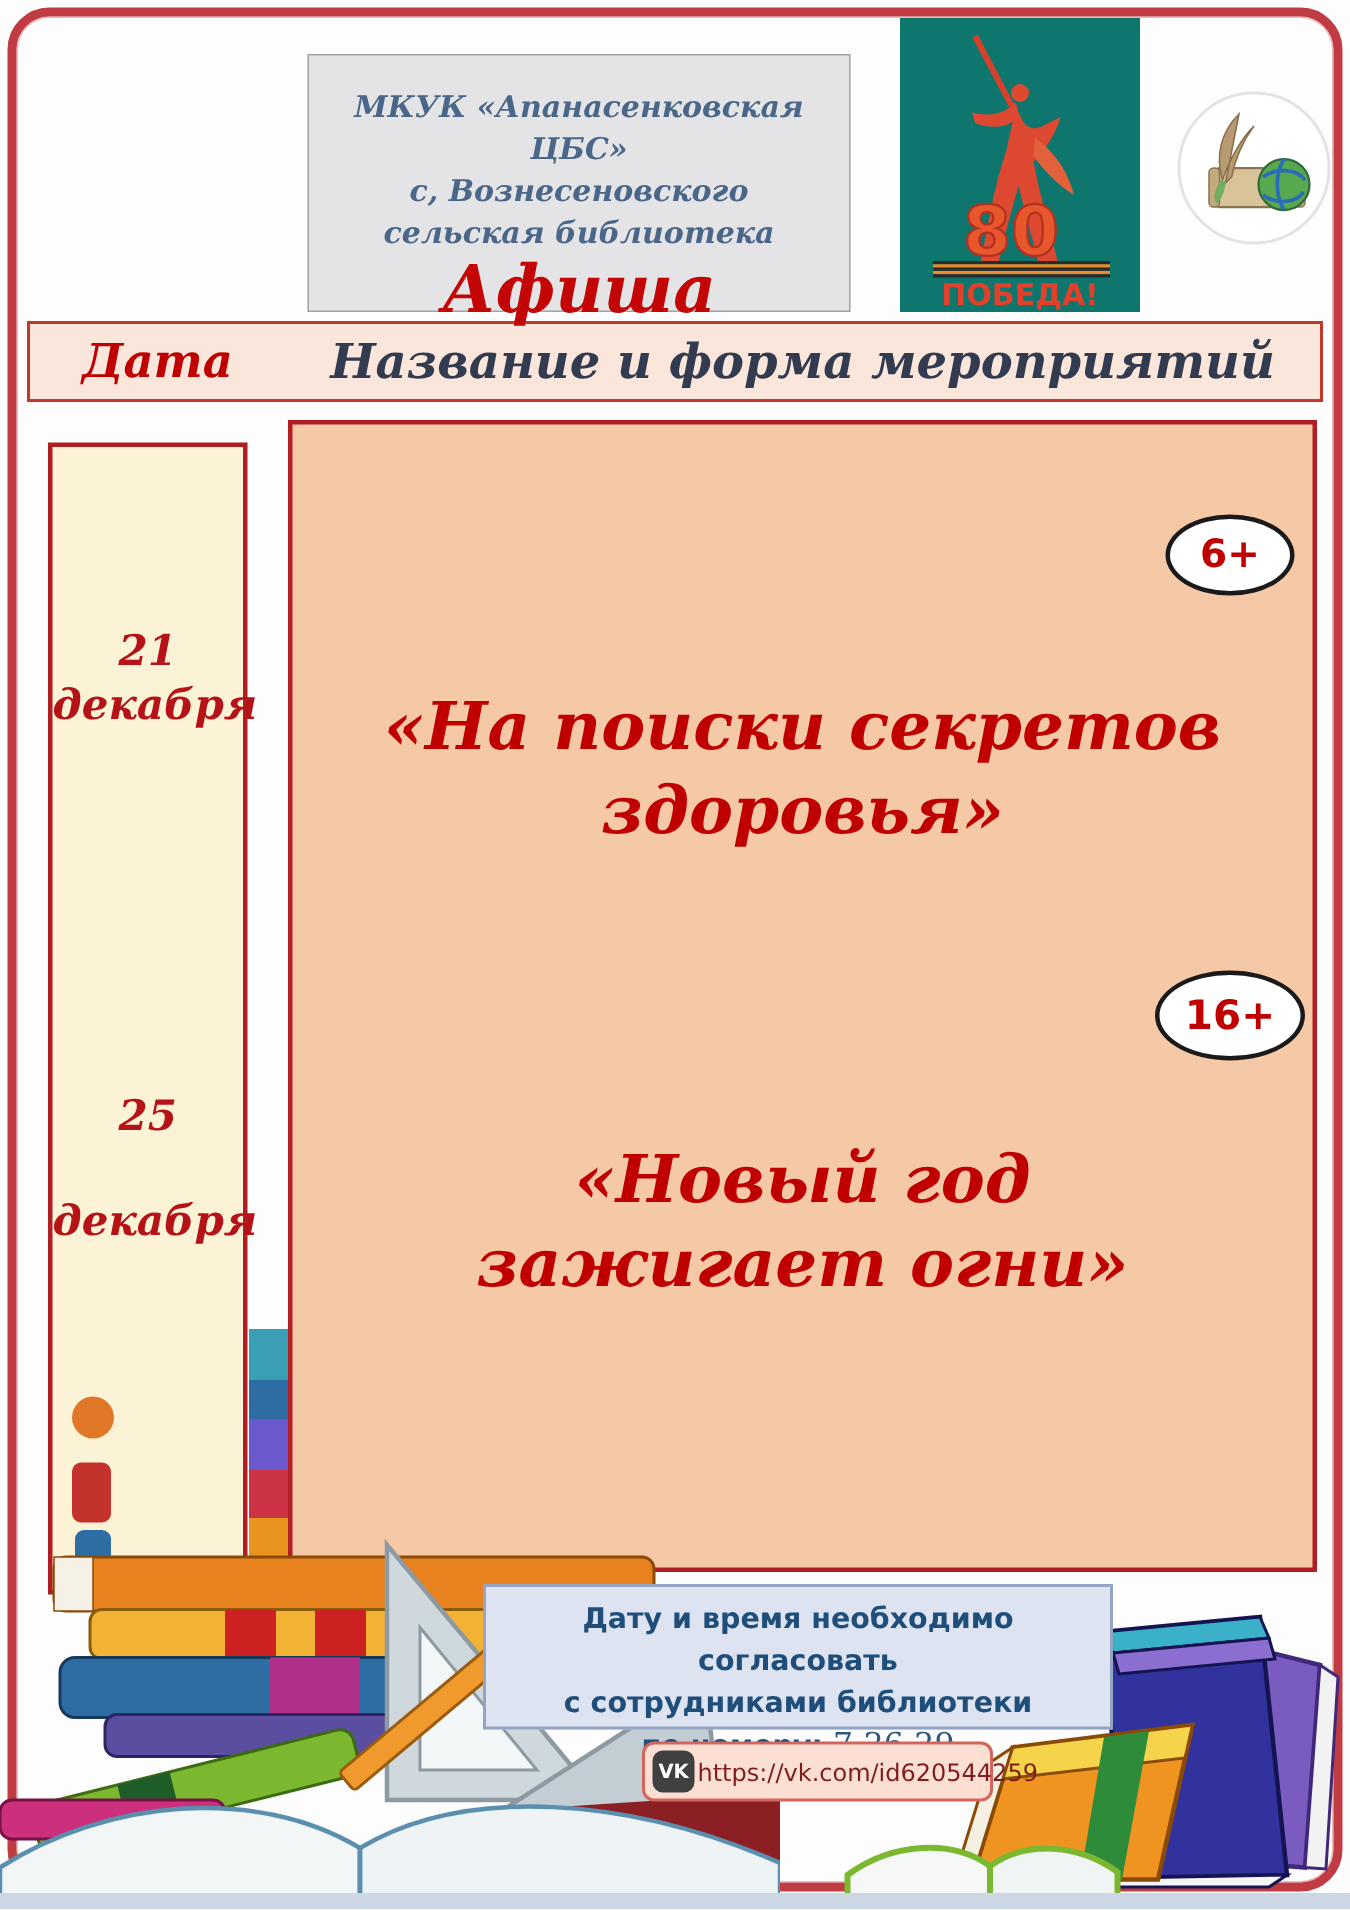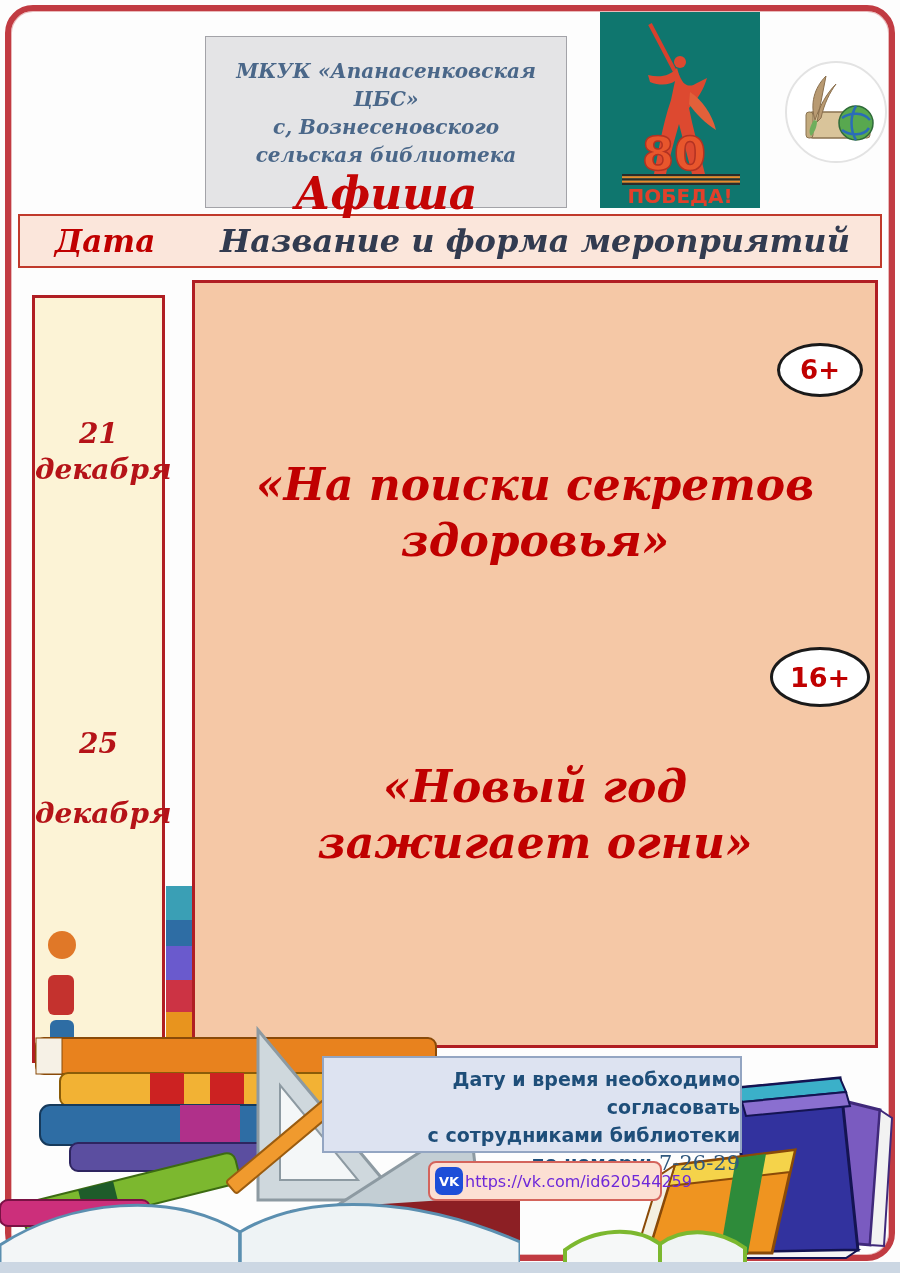--- a/index.html
+++ b/index.html
@@ -57,32 +57,32 @@
   .ev2{top:420px;}
   .ev-type{color:#2e6496;}
   .ev-title{color:#c00000;}
   
   .gap-books{position:absolute;left:166px;top:886px;width:26px;height:164px;z-index:2;}
   .gap-books i{display:block;width:100%;}
   .books-left{position:absolute;left:0;top:880px;width:520px;height:393px;z-index:5;}
   .books-right{position:absolute;left:540px;top:1000px;width:360px;height:273px;z-index:5;}
   
   .note{position:absolute;left:322px;top:1056px;width:420px;height:97px;background:#dde3f1;
-        border:2px solid #93a5c2;box-sizing:border-box;z-index:6;text-align:right;
+        border:2px solid #93a5c2;box-sizing:border-box;z-index:6;text-align:center;
         font-family:"DejaVu Sans",sans-serif;color:#1e4e79;font-weight:bold;font-size:19px;line-height:28px;
         padding-top:7px;}
   .note .phone{font-family:"DejaVu Serif",serif;font-weight:normal;color:#30587e;font-size:21px;}
   
   .vk{position:absolute;left:428px;top:1161px;width:234px;height:40px;background:#fcdfd3;
       border:2px solid #d4645c;border-radius:8px;box-sizing:border-box;z-index:7;
       display:flex;align-items:center;padding-left:5px;cursor:pointer;}
-  .vk-ic{width:28px;height:28px;border-radius:7px;background:#1d4ed8;color:#fff;flex:0 0 28px;
+  .vk-ic{width:28px;height:28px;border-radius:7px;background:#404040;color:#fff;flex:0 0 28px;
          display:flex;align-items:center;justify-content:center;
          font-family:"DejaVu Sans",sans-serif;font-weight:bold;font-size:13px;}
-  .vk-url{font-family:"DejaVu Sans",sans-serif;font-size:16px;color:#6d28d9;margin-left:2px;white-space:nowrap;}
+  .vk-url{font-family:"DejaVu Sans",sans-serif;font-size:16px;color:#7f1d1d;margin-left:2px;white-space:nowrap;}
   
   .strip{position:absolute;left:0;top:1262px;width:900px;height:11px;background:#ccd7e3;z-index:8;}
 </style>
 </head>
 <body>
 
 <div class="poster">
 
   <div class="frame"></div>
 

